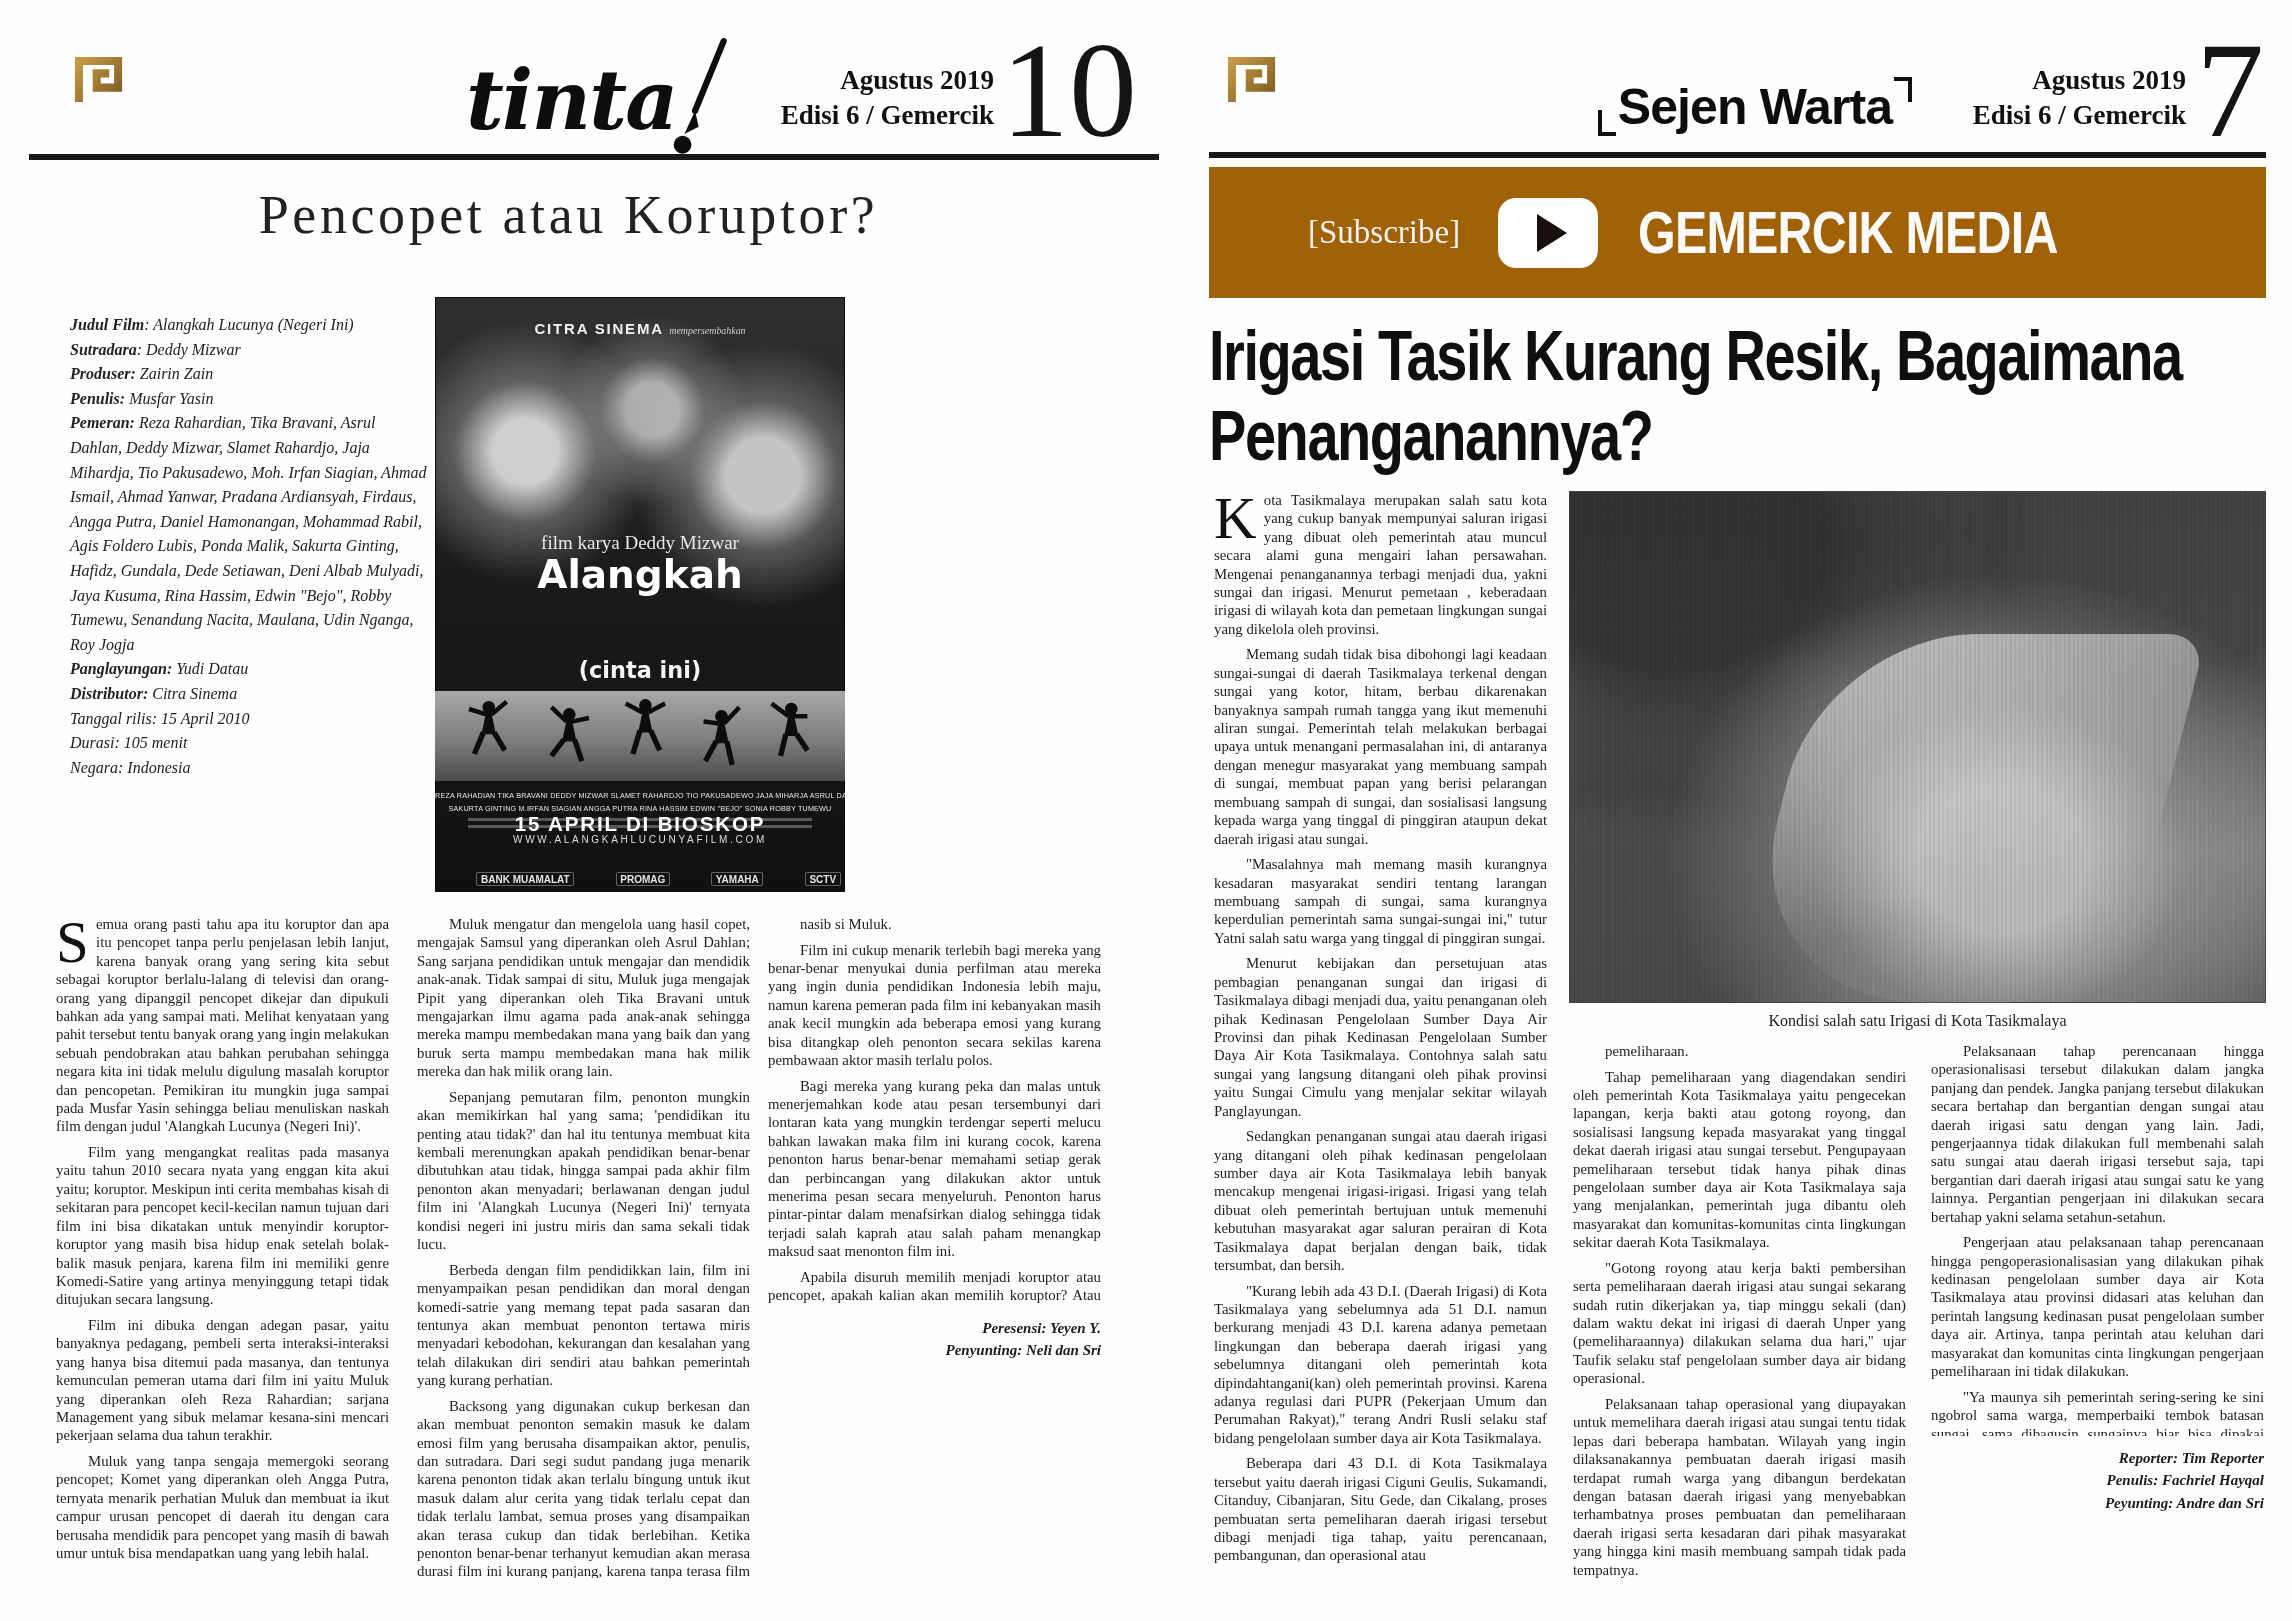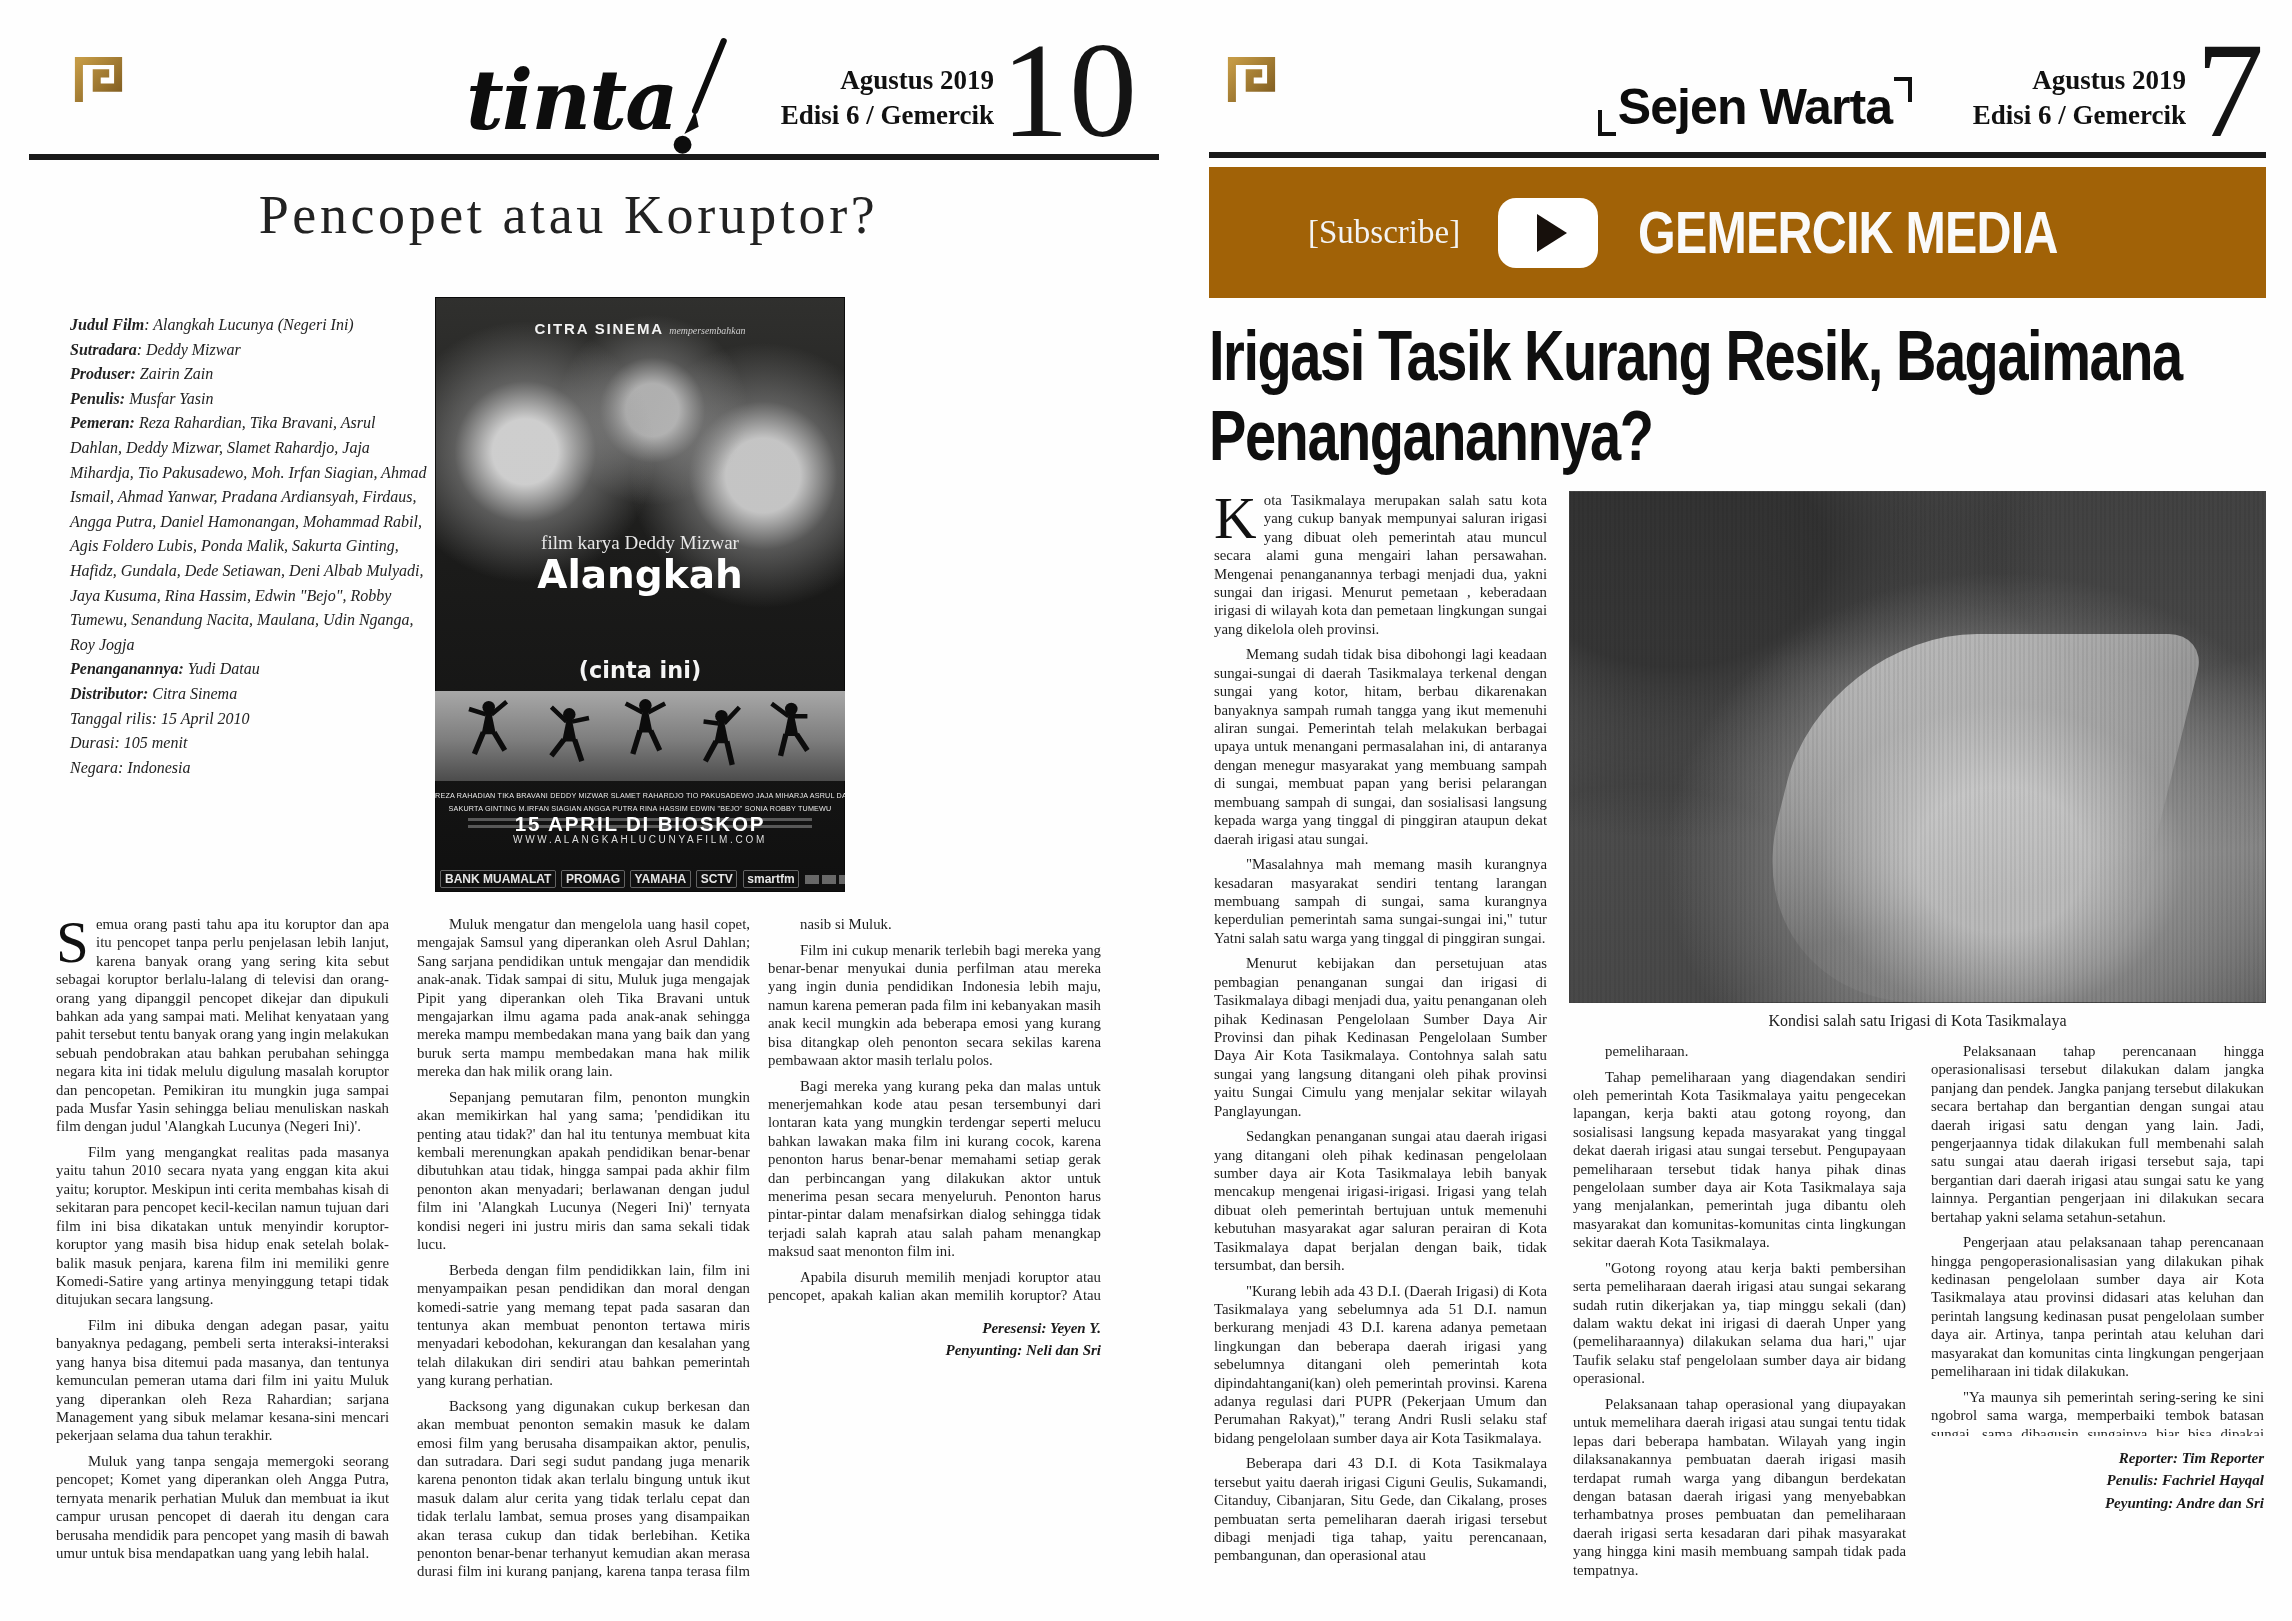--- a/index.html
+++ b/index.html
@@ -58,22 +58,22 @@
      background:linear-gradient(180deg,#a8a8a8 0%,#7d7d7d 55%,#4c4c4c 100%);}
   .poster .cast{position:absolute;width:100%;text-align:center;color:#e9e9e9;
      font-family:"Liberation Sans", sans-serif;font-size:7.2px;letter-spacing:0.2px;white-space:nowrap;overflow:hidden;}
   .poster .bar{position:absolute;left:8%;width:84%;height:2.7px;background:rgba(220,220,220,.35);}
   .poster .web{position:absolute;top:537px;width:100%;text-align:center;color:#ddd;
      font-family:"Liberation Sans", sans-serif;font-size:10px;letter-spacing:2.7px;}
   .poster .release{position:absolute;top:515px;width:100%;text-align:center;color:#fff;
      font-family:"Liberation Sans", sans-serif;font-weight:bold;font-size:20.6px;letter-spacing:1.8px;}
   .sponsor-strip{position:absolute;top:573px;left:5.4px;width:399px;height:18px;display:flex;
      gap:5.4px;align-items:center;justify-content:flex-start;}
-  .sponsor-strip span{color:#e6e6e6;font-family:"Liberation Sans", sans-serif;font-size:12px;
-     font-weight:bold;border:0.9px solid rgba(255,255,255,.35);padding:0.9px 3.6px;border-radius:1.8px;white-space:nowrap;}
+  .sponsor-strip span{color:#e6e6e6;font-family:"Liberation Sans", sans-serif;font-size:10px;
+     font-weight:bold;border:0.9px solid rgba(255,255,255,.35);padding:0.9px 3.6px;border-radius:1.8px;white-space:nowrap;margin-left:36px;}
   .sponsor-boxes{display:flex;gap:2.7px;margin-left:auto;}
   .sponsor-boxes i{display:block;width:14.3px;height:9px;background:rgba(210,210,210,.45);}
 
   
   .banner{background:#a16207;display:flex;align-items:center;}
   .banner .sub{color:#f3f3f3;font-size:33px;font-family:"Liberation Serif", serif;margin-left:99px;}
   .playbtn{width:100px;height:70px;background:#fff;border-radius:18px;margin-left:38px;
      display:flex;align-items:center;justify-content:center;flex:none;}
   .playbtn i{display:block;width:0;height:0;border-left:30px solid #17100c;
      border-top:19px solid transparent;border-bottom:19px solid transparent;margin-left:7.2px;}
@@ -131,21 +131,21 @@
     <div class="abs hrule" style="left:29px;top:154px;width:1130px;"></div>
 
     <div class="abs fancy-title" style="left:116px;top:184px;width:905px;">Pencopet atau Koruptor?</div>
 
     <div class="abs film-info" style="left:70px;top:313px;width:360px;">
         <p><b>Judul Film</b>: Alangkah Lucunya (Negeri Ini)</p>
         <p><b>Sutradara</b>: Deddy Mizwar</p>
         <p><b>Produser:</b> Zairin Zain</p>
         <p><b>Penulis:</b> Musfar Yasin</p>
         <p><b>Pemeran:</b> Reza Rahardian, Tika Bravani, Asrul Dahlan, Deddy Mizwar, Slamet Rahardjo, Jaja Mihardja, Tio Pakusadewo, Moh. Irfan Siagian, Ahmad Ismail, Ahmad Yanwar, Pradana Ardiansyah, Firdaus, Angga Putra, Daniel Hamonangan, Mohammad Rabil, Agis Foldero Lubis, Ponda Malik, Sakurta Ginting,  Hafidz, Gundala, Dede Setiawan, Deni Albab Mulyadi,  Jaya Kusuma, Rina Hassim, Edwin "Bejo", Robby Tumewu, Senandung Nacita, Maulana, Udin Nganga, Roy Jogja</p>
-        <p><b>Penanganannya:</b> Yudi Datau</p>
+        <p><b>Panglayungan:</b> Yudi Datau</p>
         <p><b>Distributor:</b> Citra Sinema</p>
         <p>Tanggal rilis: 15 April 2010</p>
         <p>Durasi: 105 menit</p>
         <p>Negara: Indonesia</p>
       </div>
 
     <div class="abs poster" style="left:435px;top:297px;width:410px;height:595px;">
       <div class="studio">
         <span>CITRA SINEMA</span>
         <i>mempersembahkan</i>

